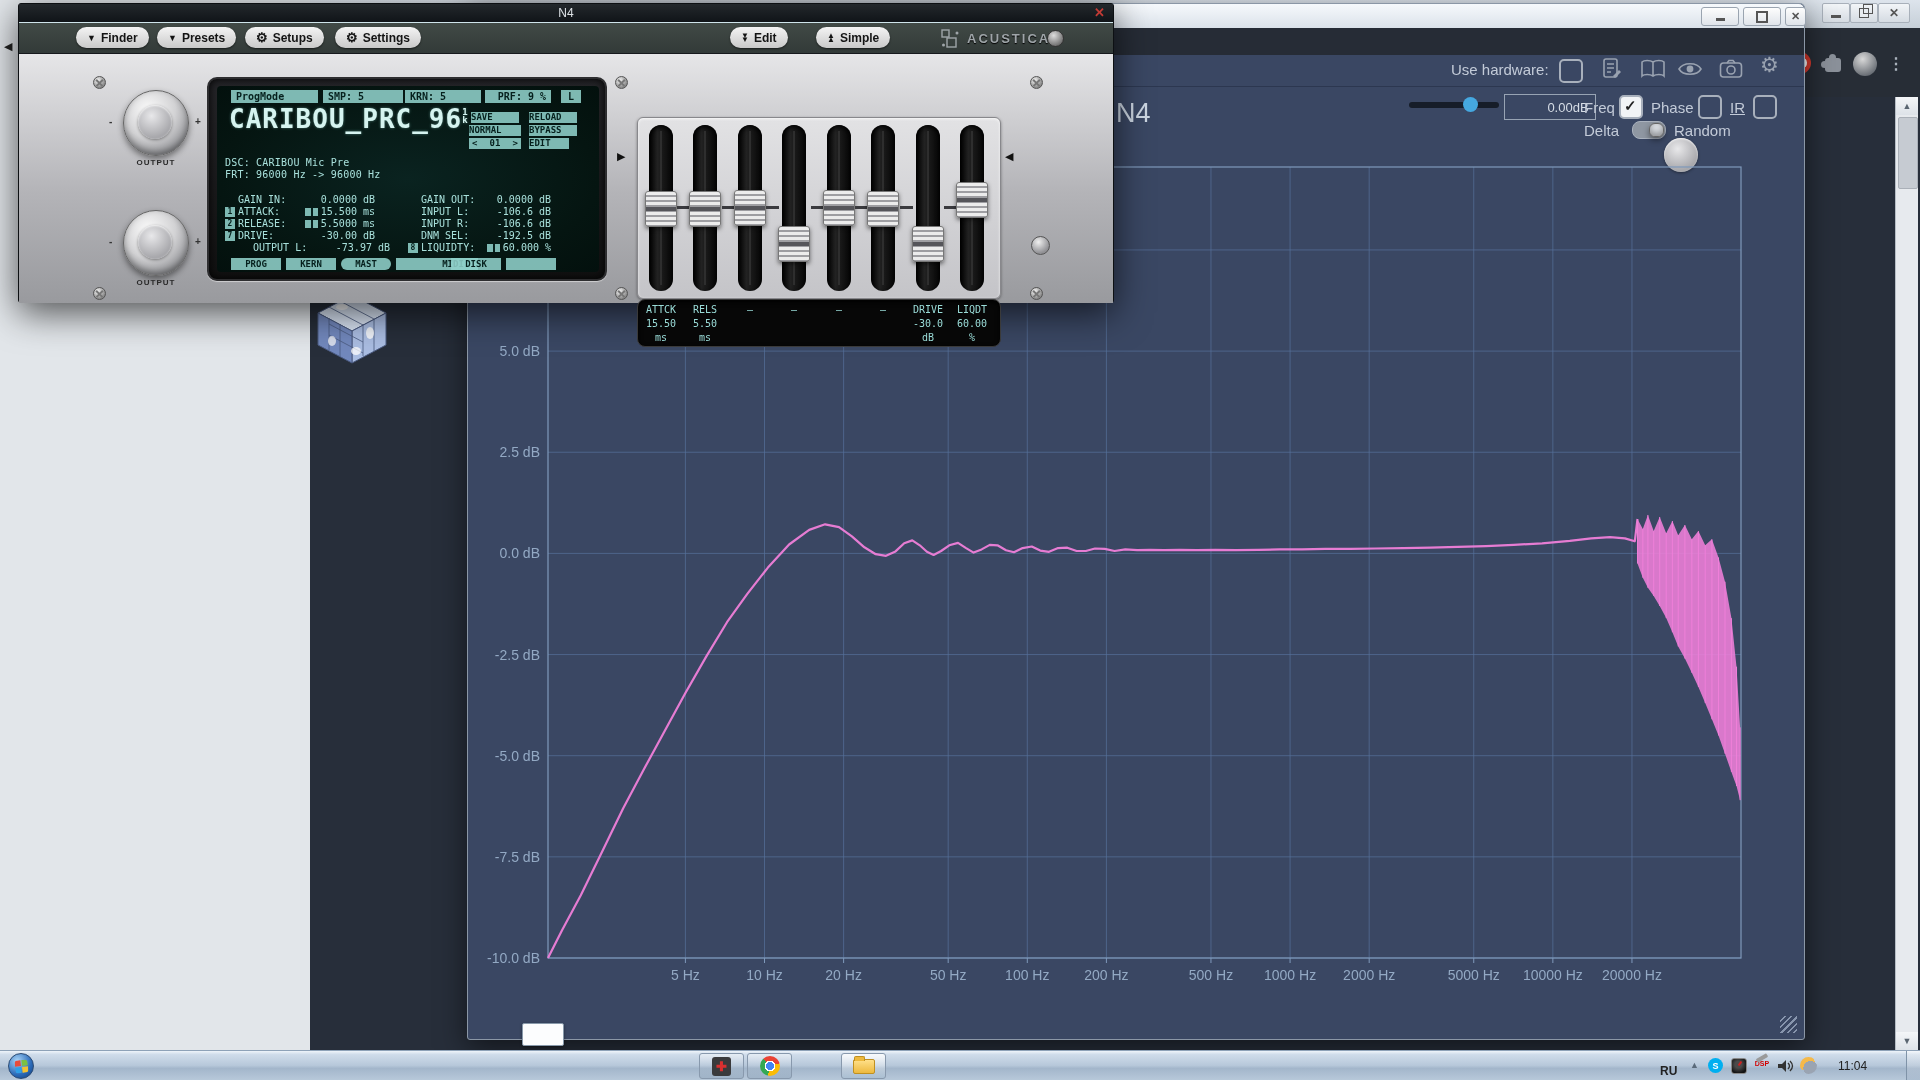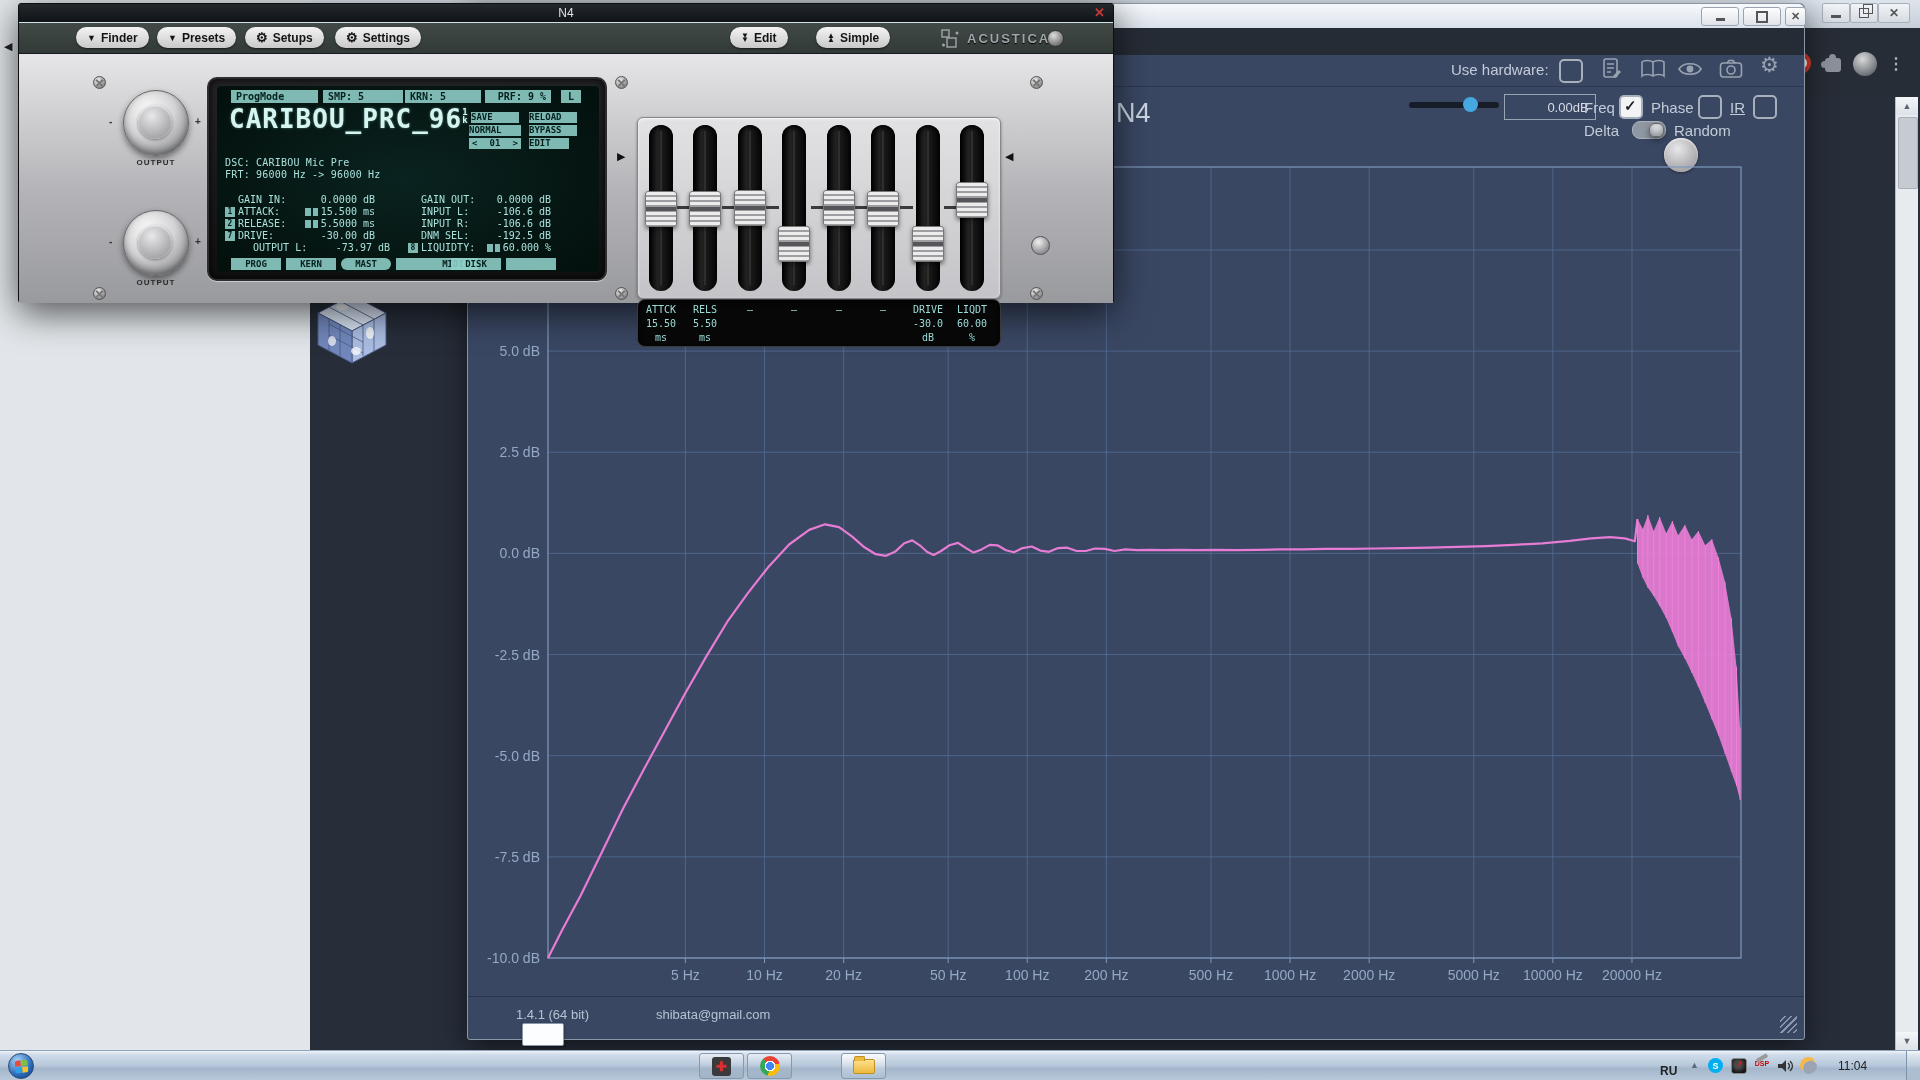--- a/index.html
+++ b/index.html
@@ -293,24 +293,20 @@
         <line x1="1223.8372934614295" y1="378.2352941176471" x2="1223.8372934614295" y2="511.75447570332483" stroke="#ef7fd9" stroke-width="1"></line>
         <line x1="1230.3979551658865" y1="370.14322250639384" x2="1230.3979551658865" y2="525.915601023018" stroke="#ef7fd9" stroke-width="1"></line>
         <line x1="1237.2041177968038" y1="384.304347826087" x2="1237.2041177968038" y2="542.0997442455243" stroke="#ef7fd9" stroke-width="1"></line>
         <line x1="1243.910654997361" y1="378.2352941176471" x2="1243.910654997361" y2="558.2838874680307" stroke="#ef7fd9" stroke-width="1"></line>
         <line x1="1250.512442498999" y1="396.44245524296673" x2="1250.512442498999" y2="574.4680306905371" stroke="#ef7fd9" stroke-width="1"></line>
         <line x1="1257.0058937544231" y1="420.71867007672637" x2="1257.0058937544231" y2="592.6751918158568" stroke="#ef7fd9" stroke-width="1"></line>
         <line x1="1263.3886887047279" y1="457.13299232736574" x2="1263.3886887047279" y2="610.8823529411765" stroke="#ef7fd9" stroke-width="1"></line>
         <line x1="1268.52397196138" y1="505.685421994885" x2="1268.52397196138" y2="625.0434782608696" stroke="#ef7fd9" stroke-width="1"></line>
         <line x1="1272.1187285479289" y1="566.3759590792839" x2="1272.1187285479289" y2="639.2046035805627" stroke="#ef7fd9" stroke-width="1"></line>
       </svg>
-    <div class="a-status">
-      <span style="left:48px;">1.4.1 (64 bit)</span>
-      <span style="left:188px;">shibata@gmail.com</span>
-    </div>
     <div class="grip"></div>
   </div>
 
   <div id="peek"></div>
 
   <div id="plugin">
     <div class="p-titlebar">
       <span>N4</span>
       <span class="p-close">✕</span>
     </div>

